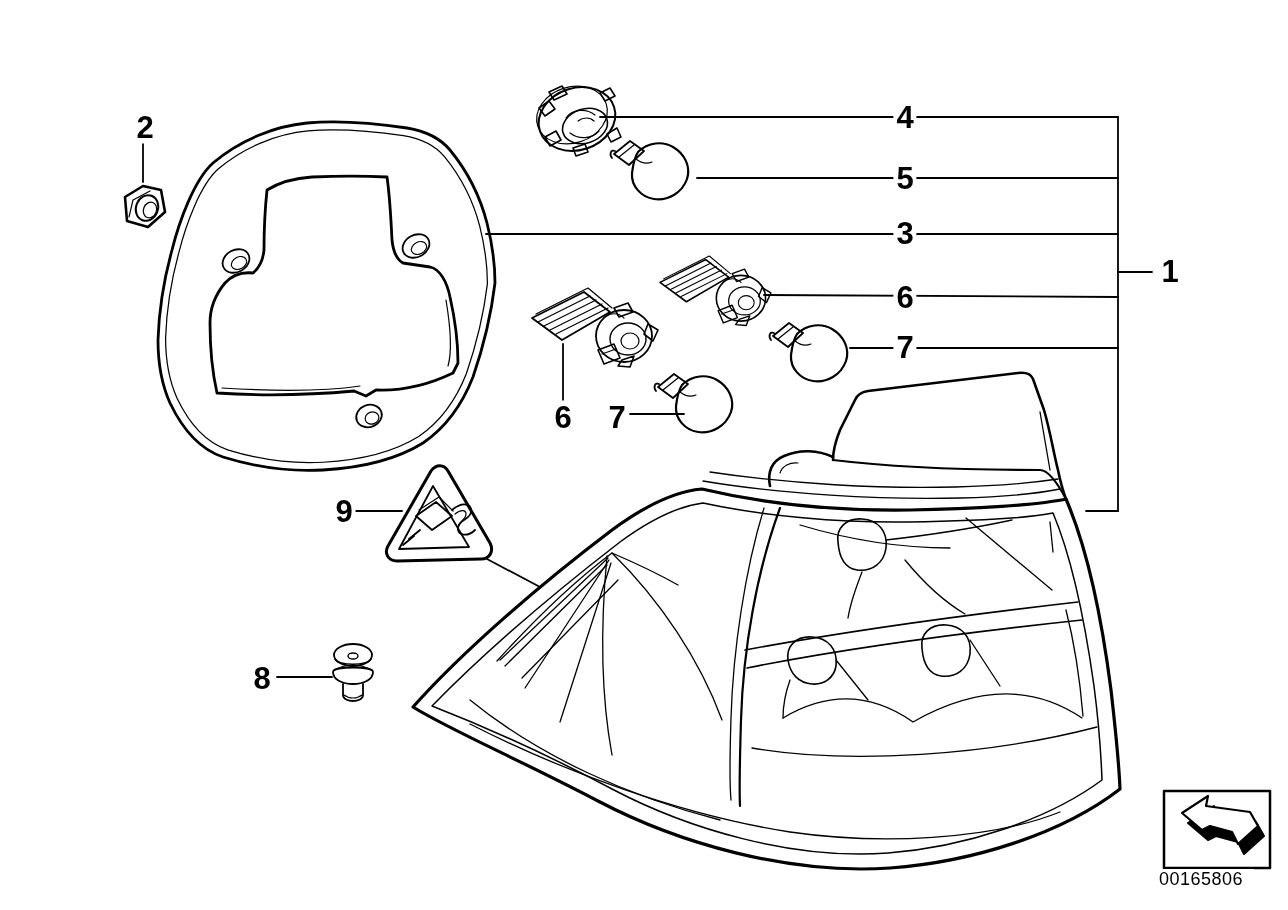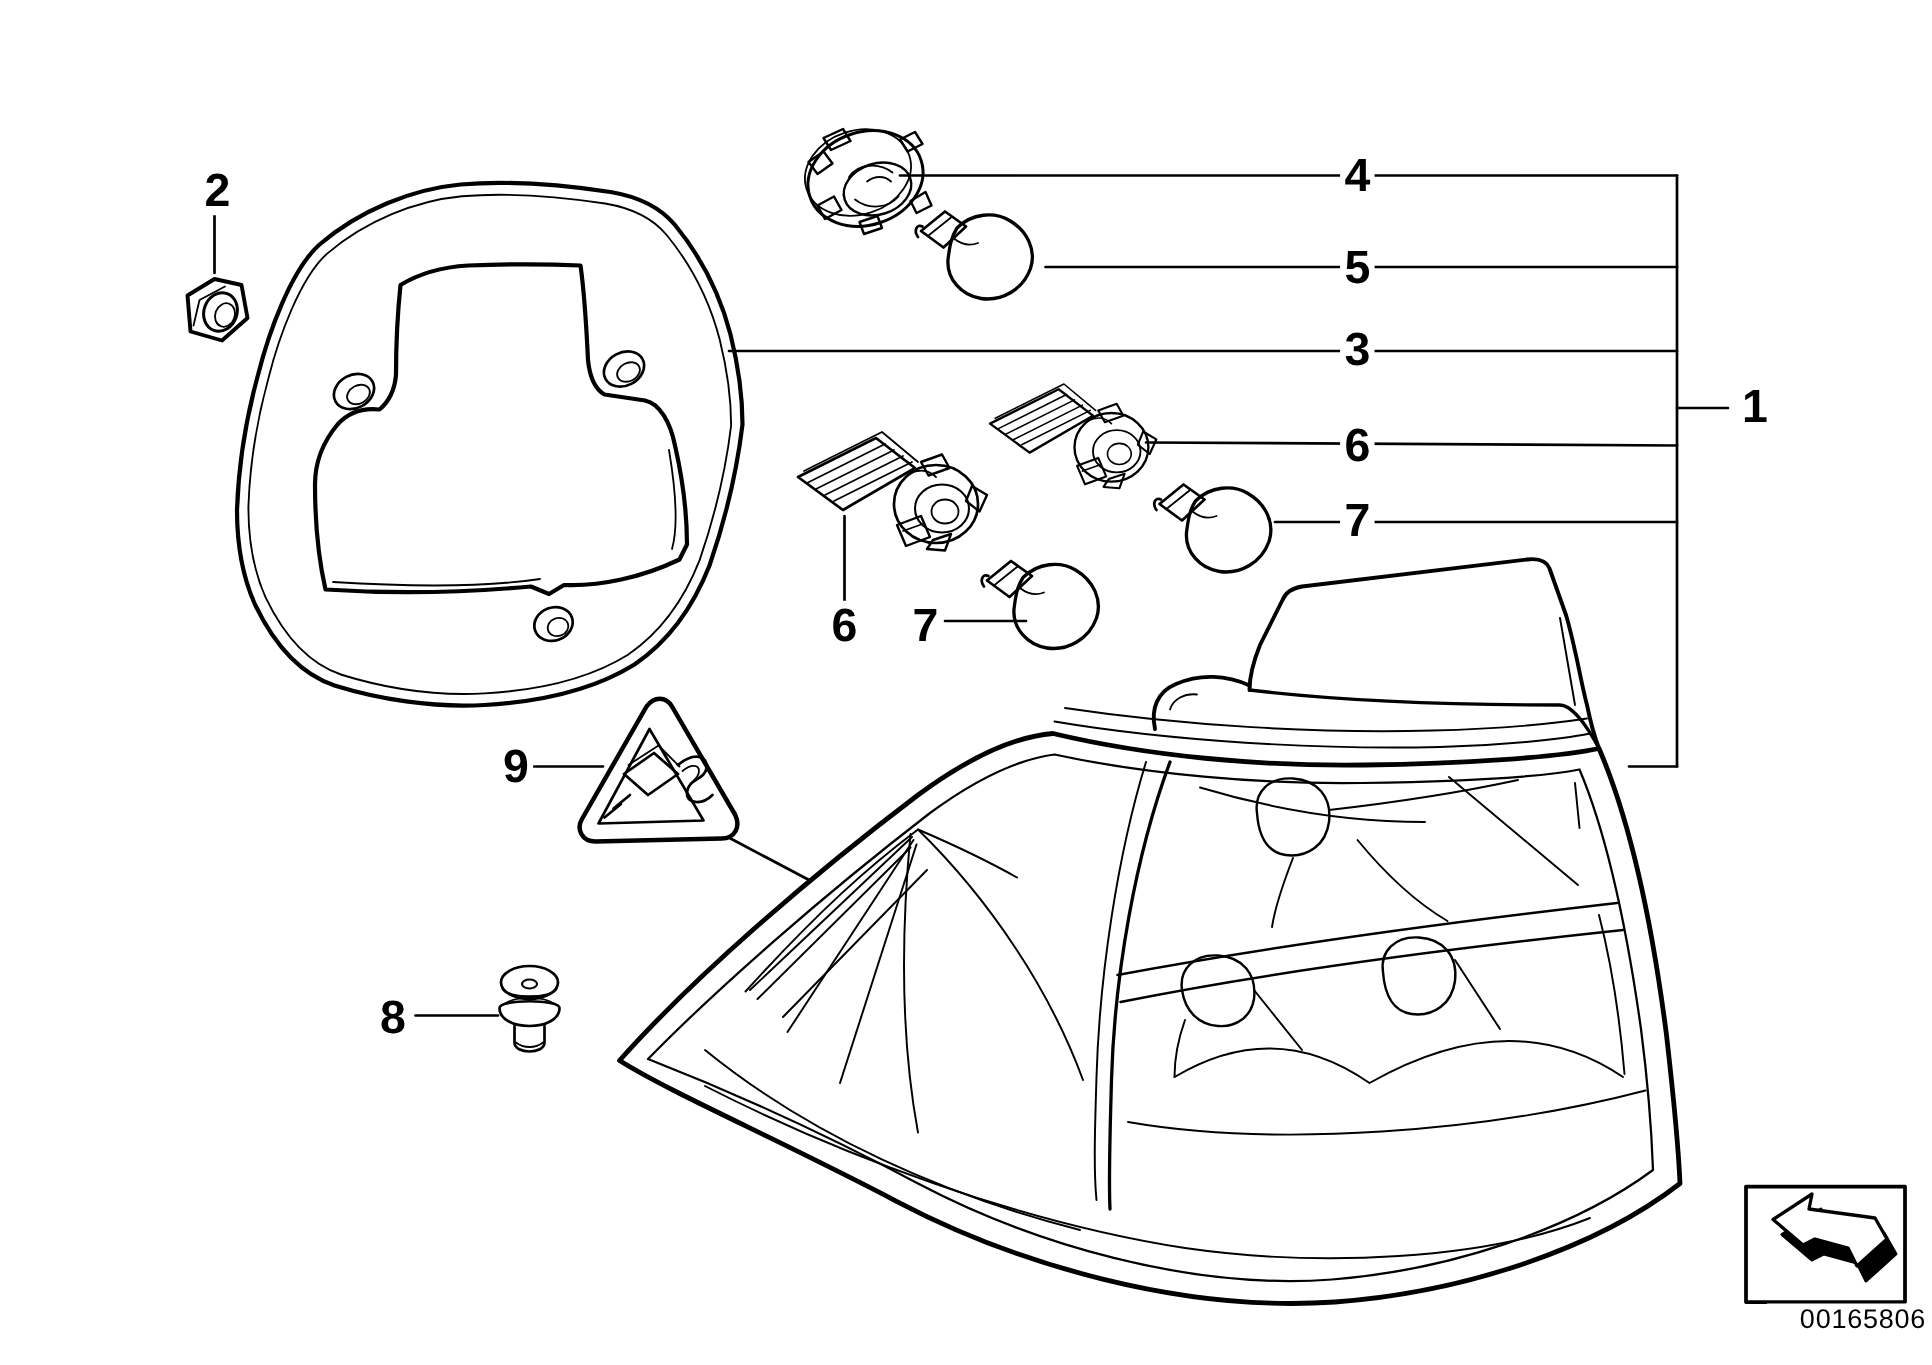--- a/index.html
+++ b/index.html
@@ -8,21 +8,21 @@
     font-family:"Liberation Sans","DejaVu Sans",sans-serif;
   }
   .stage svg{position:absolute;left:0;top:0;}
   .callout{
     position:absolute;transform:translate(-50%,-50%);
     font-weight:bold;font-size:31px;line-height:1;color:#000;
     background:#ffffff;padding:1px 3px;letter-spacing:0;
     user-select:none;
   }
   .partnum{
-    position:absolute;left:1178px;top:869px;width:106px;text-align:right;
+    position:absolute;left:1148px;top:869px;width:106px;text-align:center;
     font-size:18px;color:#000;letter-spacing:0.5px;background:#fff;
   }
   .ln{stroke:#000;fill:none;stroke-linecap:round;stroke-linejoin:round;}
 </style>
 </head>
 <body>
 
 <div class="stage">
 
 <svg width="1288" height="910" viewBox="0 0 1288 910">

